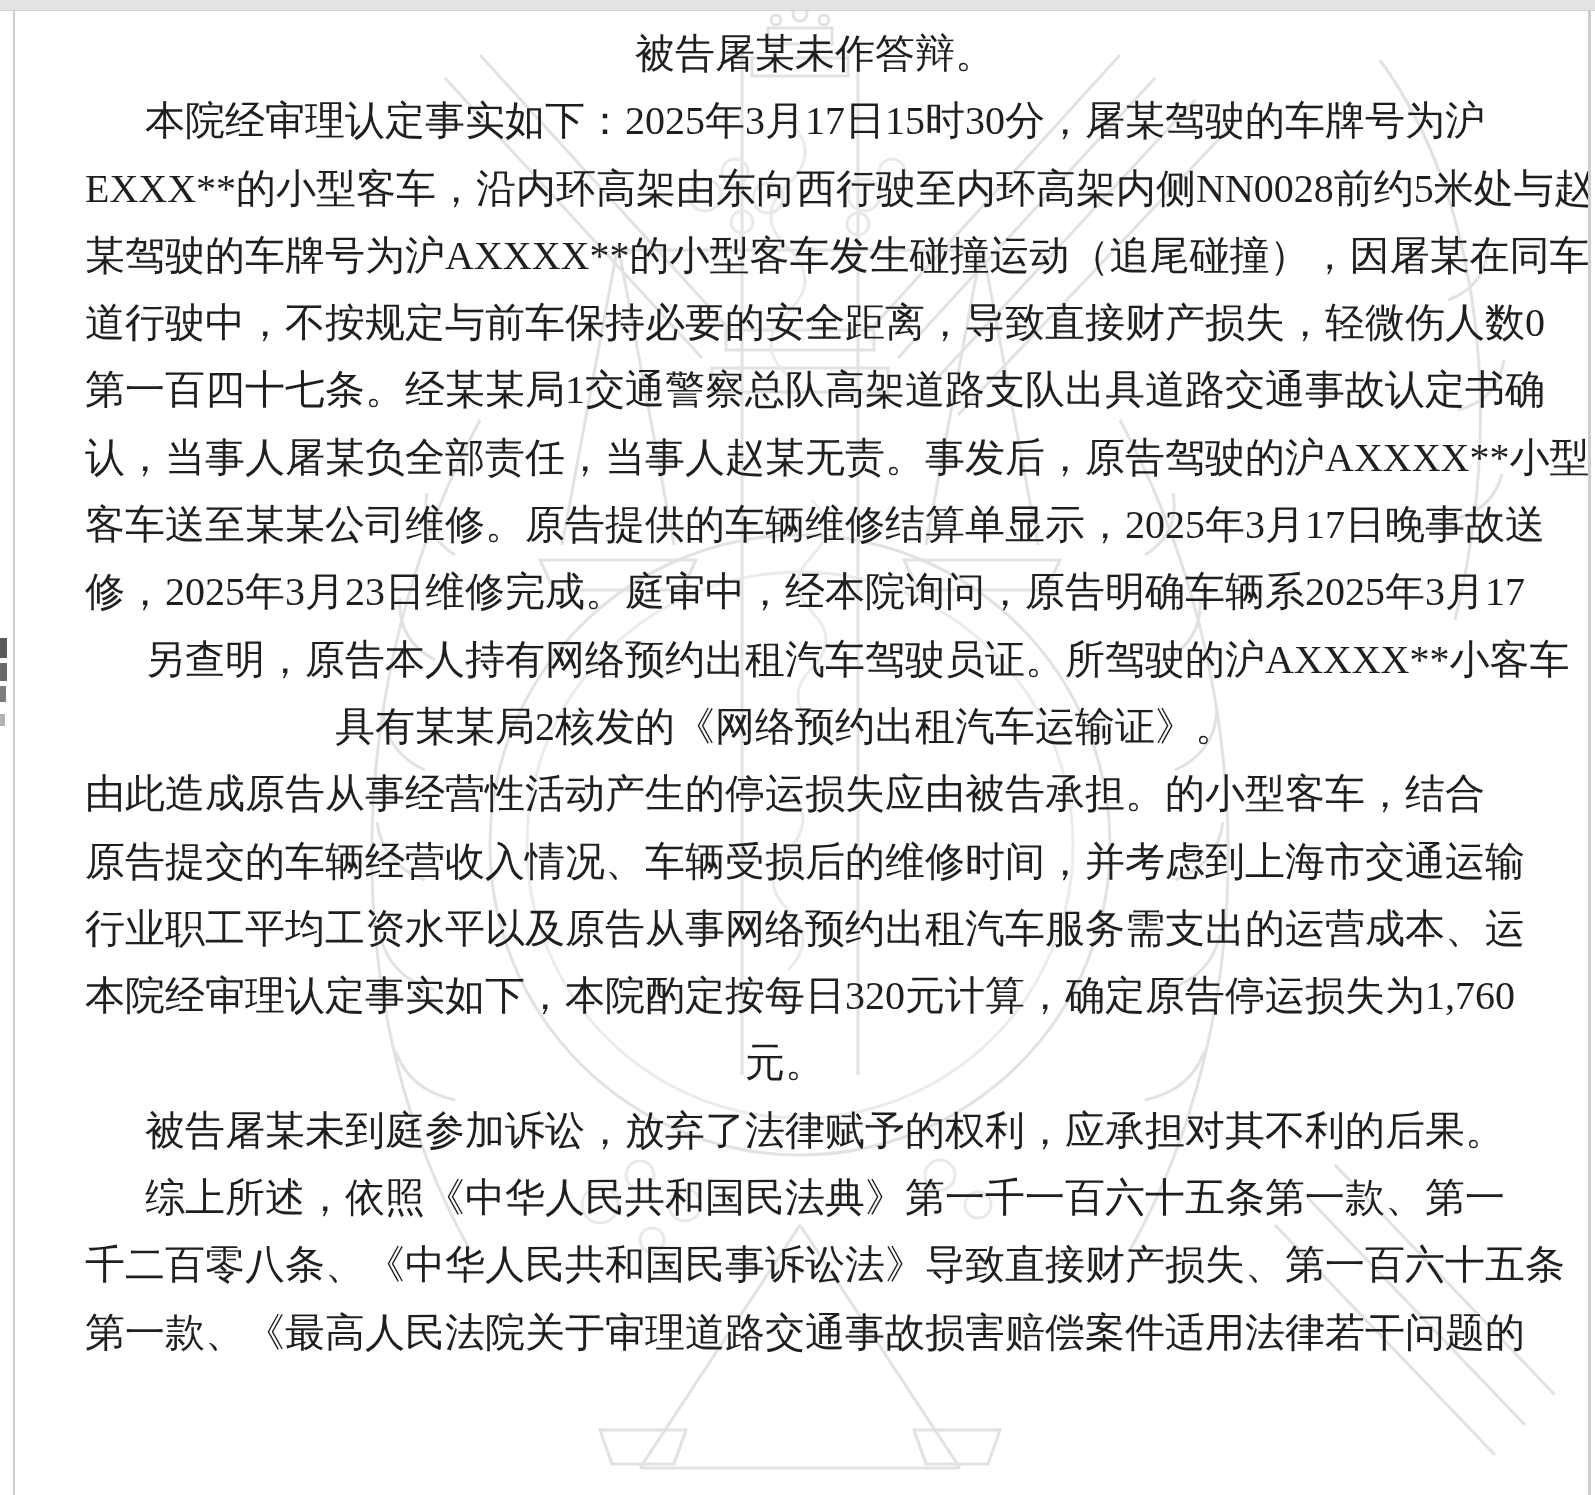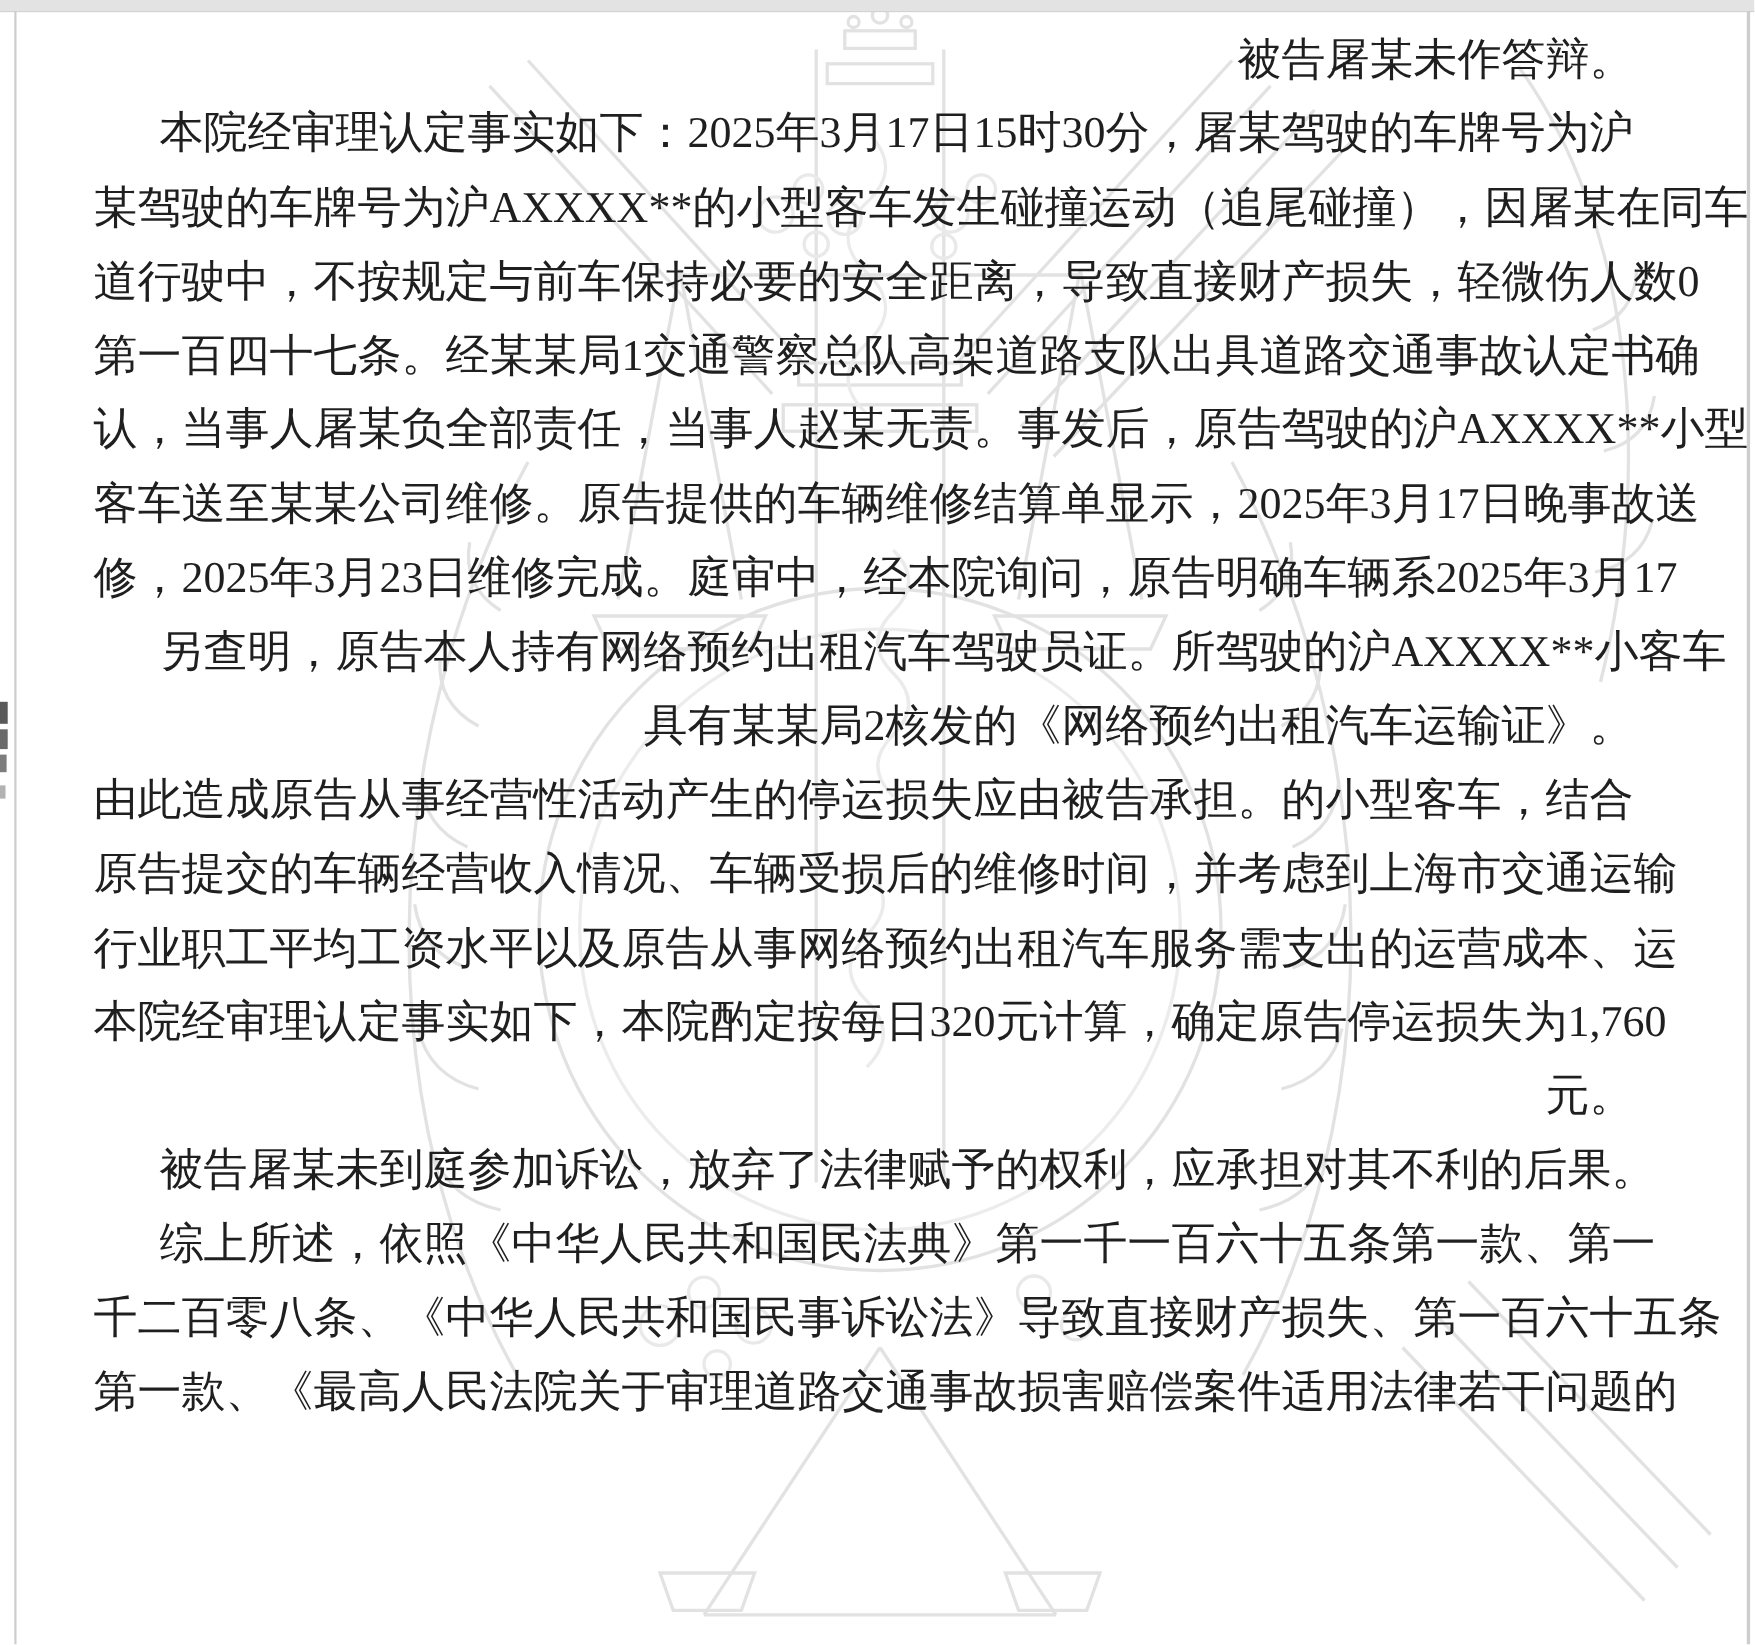--- a/index.html
+++ b/index.html
@@ -56,21 +56,21 @@
     width: 1400px;
     z-index: 3;
     font-size: 40px;
     color: #1f1f1f;
     letter-spacing: 0px;
   }
   .line {
     height: 67.3px;
     line-height: 67.3px;
     white-space: nowrap;
-    text-align: right;
+    text-align: center;
     font-family: Liberation Serif, serif;
   }
   .line.indent {
     padding-left: 60px;
   }
 </style>
 </head>
 <body>
 
 <div class="page">
@@ -173,20 +173,21 @@
       <path d="M800,1225 L960,1468"></path>
       <path d="M640,1468 H960"></path>
       <path d="M600,1430 h86 l-12,34 h-62 z"></path>
       <path d="M914,1430 h86 l-12,34 h-62 z"></path>
     </g>
   </svg>
 
   <div class="textblock">
       <div class="line indent last">被告屠某未作答辩。</div>
       <div class="line indent">本院经审理认定事实如下：2025年3月17日15时30分，屠某驾驶的车牌号为沪</div>
+      <div class="line">EXXX**的小型客车，沿内环高架由东向西行驶至内环高架内侧NN0028前约5米处与赵</div>
       <div class="line">某驾驶的车牌号为沪AXXXX**的小型客车发生碰撞运动（追尾碰撞），因屠某在同车</div>
       <div class="line">道行驶中，不按规定与前车保持必要的安全距离，导致直接财产损失，轻微伤人数0</div>
       <div class="line">第一百四十七条。经某某局1交通警察总队高架道路支队出具道路交通事故认定书确</div>
       <div class="line">认，当事人屠某负全部责任，当事人赵某无责。事发后，原告驾驶的沪AXXXX**小型</div>
       <div class="line">客车送至某某公司维修。原告提供的车辆维修结算单显示，2025年3月17日晚事故送</div>
       <div class="line">修，2025年3月23日维修完成。庭审中，经本院询问，原告明确车辆系2025年3月17</div>
       <div class="line indent">另查明，原告本人持有网络预约出租汽车驾驶员证。所驾驶的沪AXXXX**小客车</div>
       <div class="line last">具有某某局2核发的《网络预约出租汽车运输证》。</div>
       <div class="line">由此造成原告从事经营性活动产生的停运损失应由被告承担。的小型客车，结合</div>
       <div class="line">原告提交的车辆经营收入情况、车辆受损后的维修时间，并考虑到上海市交通运输</div>

